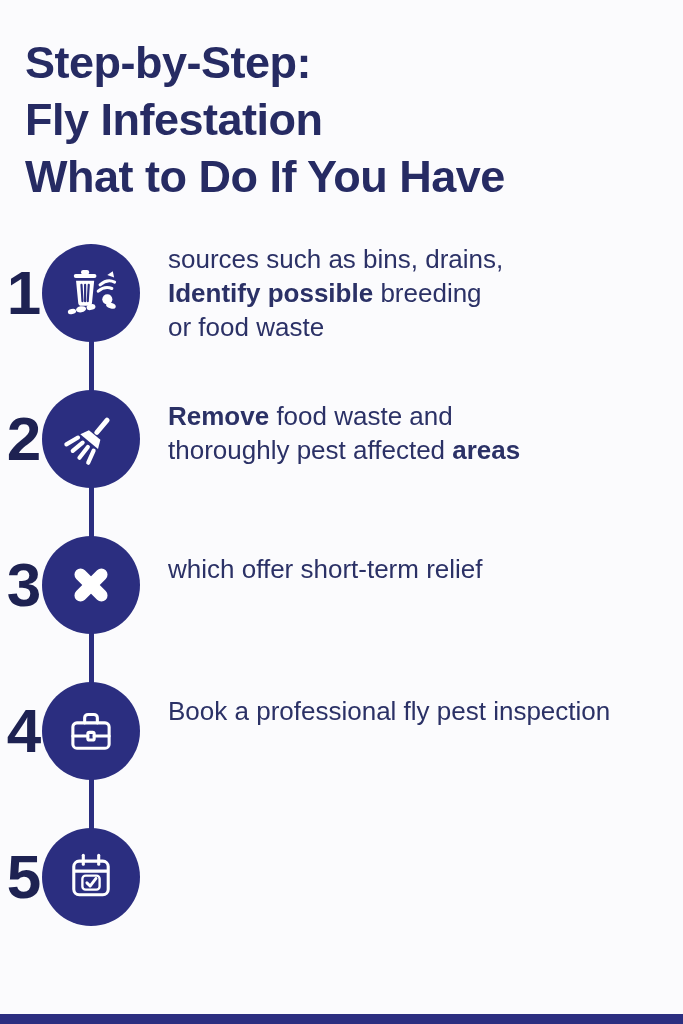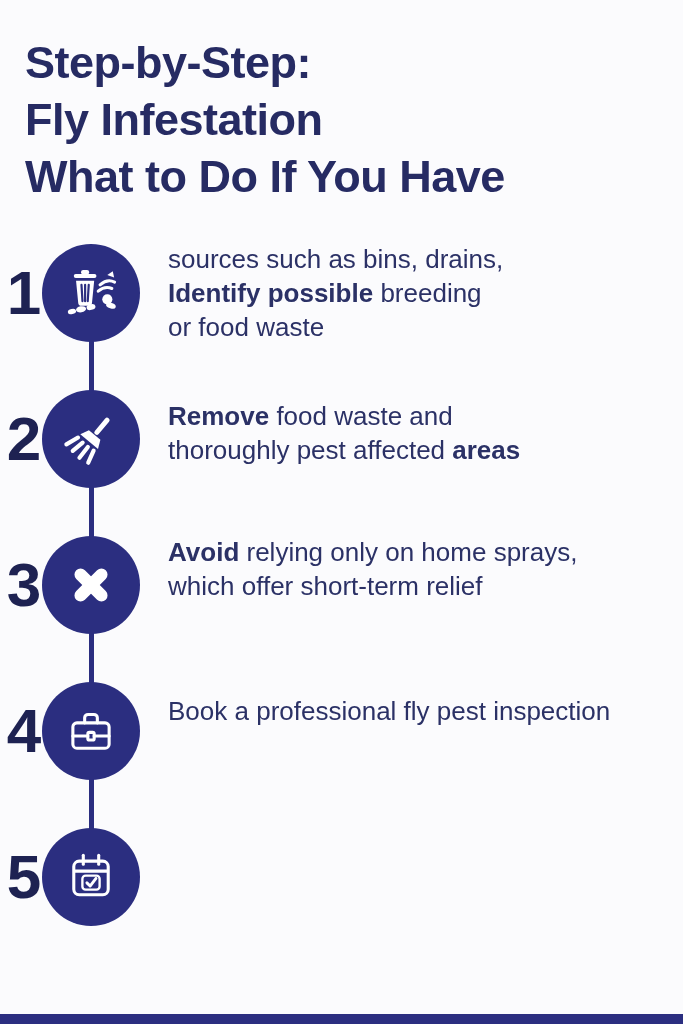--- a/index.html
+++ b/index.html
@@ -147,21 +147,20 @@
 
       <svg class="icon-svg" width="58" height="58" viewBox="0 0 64 64">
         <g fill="none" stroke="#ffffff" stroke-width="13.5" stroke-linecap="round">
           <line x1="20.5" y1="20.5" x2="43.5" y2="43.5"></line>
           <line x1="43.5" y1="20.5" x2="20.5" y2="43.5"></line>
         </g>
       </svg>
 
     </div>
     <div class="step-text">
-        <div class="step-line"><b>Avoid</b><span> relying only on home sprays,</span></div>
         <div class="step-line"><span>which offer short-term relief</span></div>
       </div>
   </div>
 
   <div class="step-row">
     <div class="step-number">4</div>
     <div class="step-circle">
 
       <svg class="icon-svg" width="58" height="58" viewBox="0 0 64 64">
         <g fill="none" stroke="#ffffff" stroke-width="3.4" stroke-linejoin="round" stroke-linecap="round">

